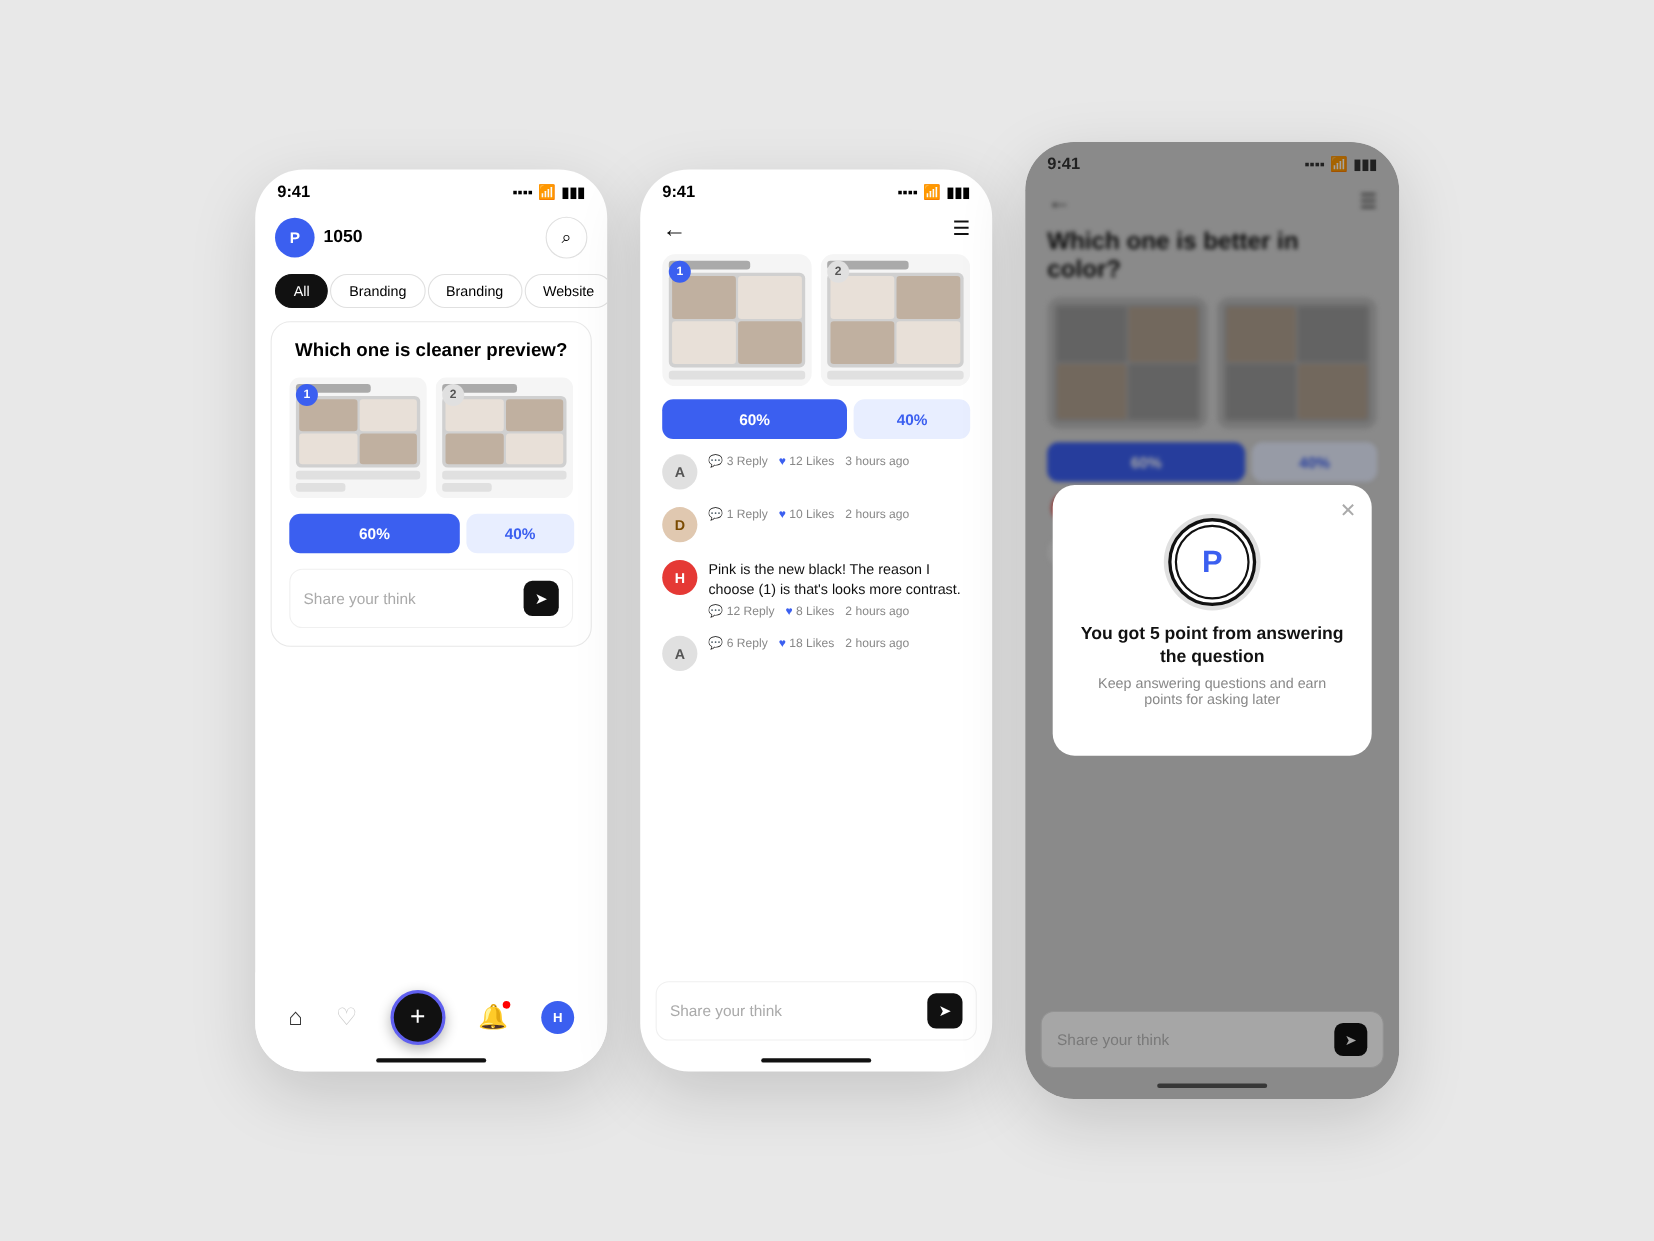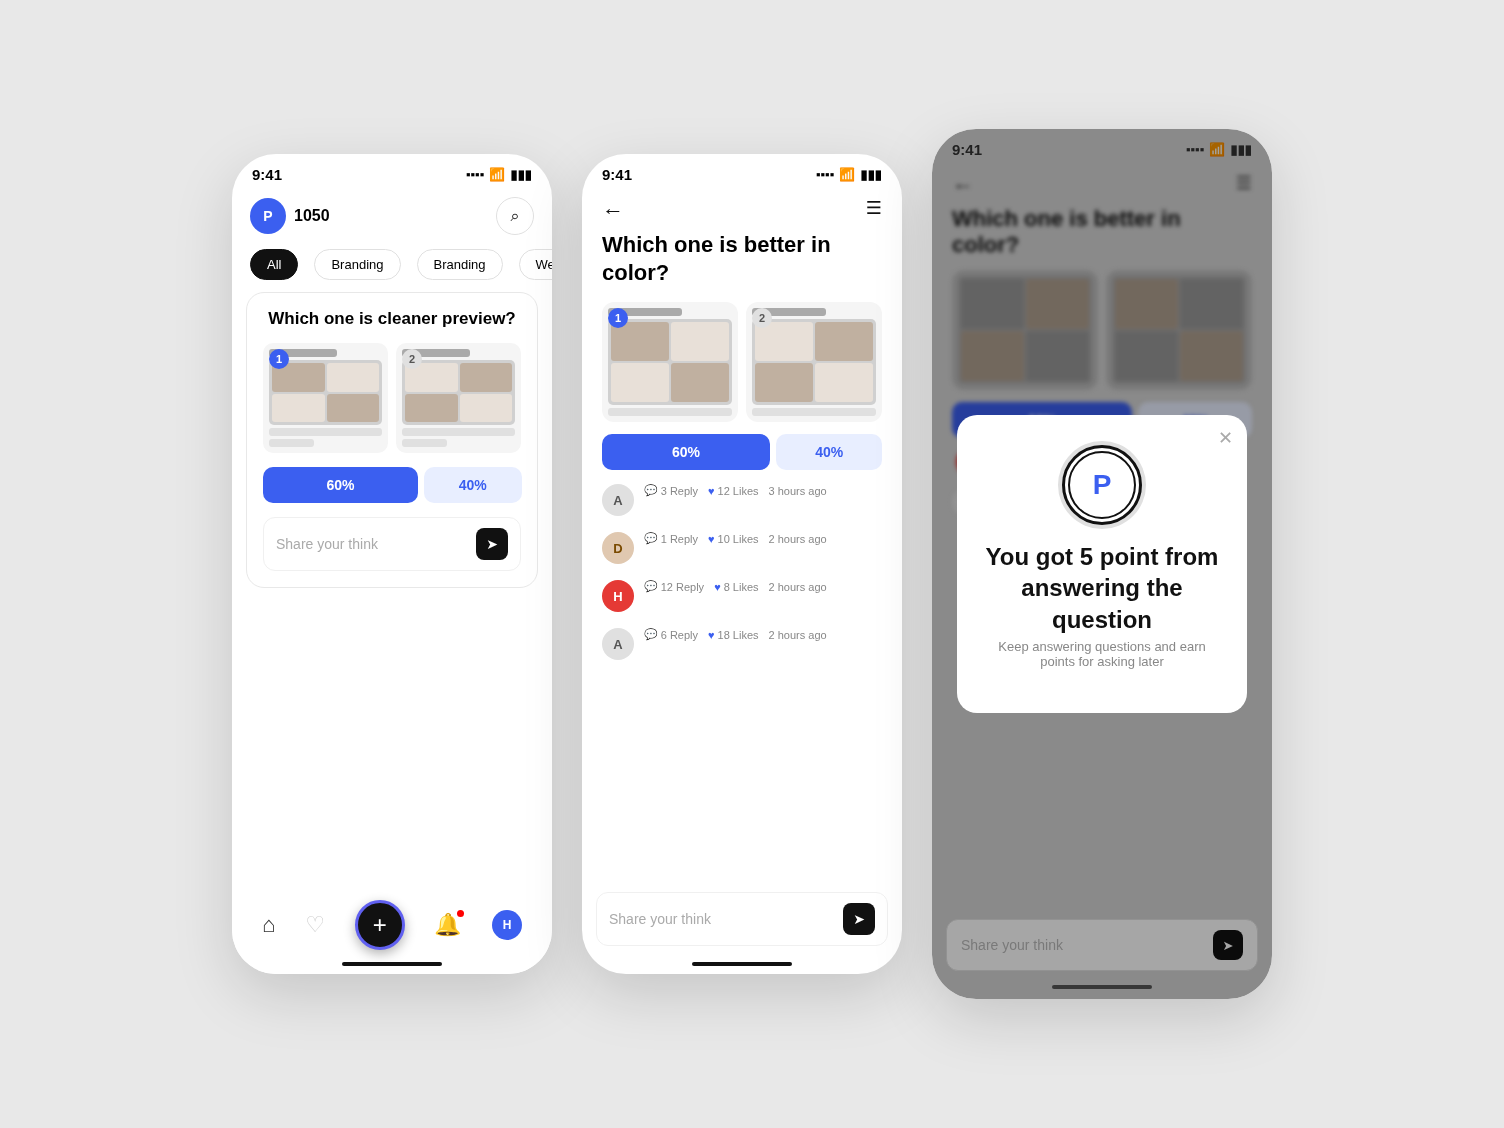--- a/index.html
+++ b/index.html
@@ -62,21 +62,21 @@
       border: 1.5px solid #e0e0e0;
       border-radius: 50%;
       display: flex; align-items: center; justify-content: center;
       background: #fff;
       cursor: pointer;
     }
 
     
     .filter-tabs {
       display: flex;
-      gap: 16px;
+      gap: 2px;
       padding: 4px 18px 12px;
       overflow: hidden;
     }
     .tab-btn {
       padding: 7px 16px;
       border-radius: 20px;
       font-size: 13px;
       font-weight: 500;
       border: 1.5px solid #e0e0e0;
       background: #fff;
@@ -338,21 +338,21 @@
       border-radius: 50%;
       display: flex; align-items: center; justify-content: center;
       border: 2px solid #111;
     }
     .modal-p-icon {
       font-size: 28px;
       font-weight: 800;
       color: #3b5ff0;
     }
     .modal-title {
-      font-size: 24px;
+      font-size: 16px;
       font-weight: 800;
       color: #111;
       margin-bottom: 4px;
       line-height: 1.3;
     }
     .modal-subtitle {
       font-size: 13px;
       color: #888;
       margin-bottom: 20px;
     }
@@ -553,21 +553,20 @@
       <span>▮▮▮</span>
     </div>
   </div>
 
   <div class="phone2-header">
     <span class="back-btn">←</span>
     <span class="menu-btn">☰</span>
   </div>
 
   <div class="phone2-body">
-    <div class="question-title">Which one is better in color?</div>
 
     <div class="image-row-2">
       <div class="mock-image-2">
         <div class="mock-image-inner" style="height:100%;">
           <div class="mock-row dark"></div>
           <div class="mock-img-thumb" style="flex:1;">
             <div class="thumb-cell"></div>
             <div class="thumb-cell light"></div>
             <div class="thumb-cell light"></div>
             <div class="thumb-cell"></div>
@@ -628,20 +627,21 @@
               <span>10 Likes</span>
             </span>
             <span>2 hours ago</span>
           </div>
         </div>
       </div>
 
       <div class="comment-item">
         <div class="comment-avatar avatar-h">H</div>
         <div class="comment-body">
+          <div class="comment-text">Pink is the new black! The reason I choose (1) is that's looks more contrast.</div>
           <div class="comment-meta">
             <span class="meta-item">
               <span>💬</span>
               <span>12 Reply</span>
             </span>
             <span class="meta-item">
               <span style="color:#3b5ff0;">♥</span>
               <span>8 Likes</span>
             </span>
             <span>2 hours ago</span>

